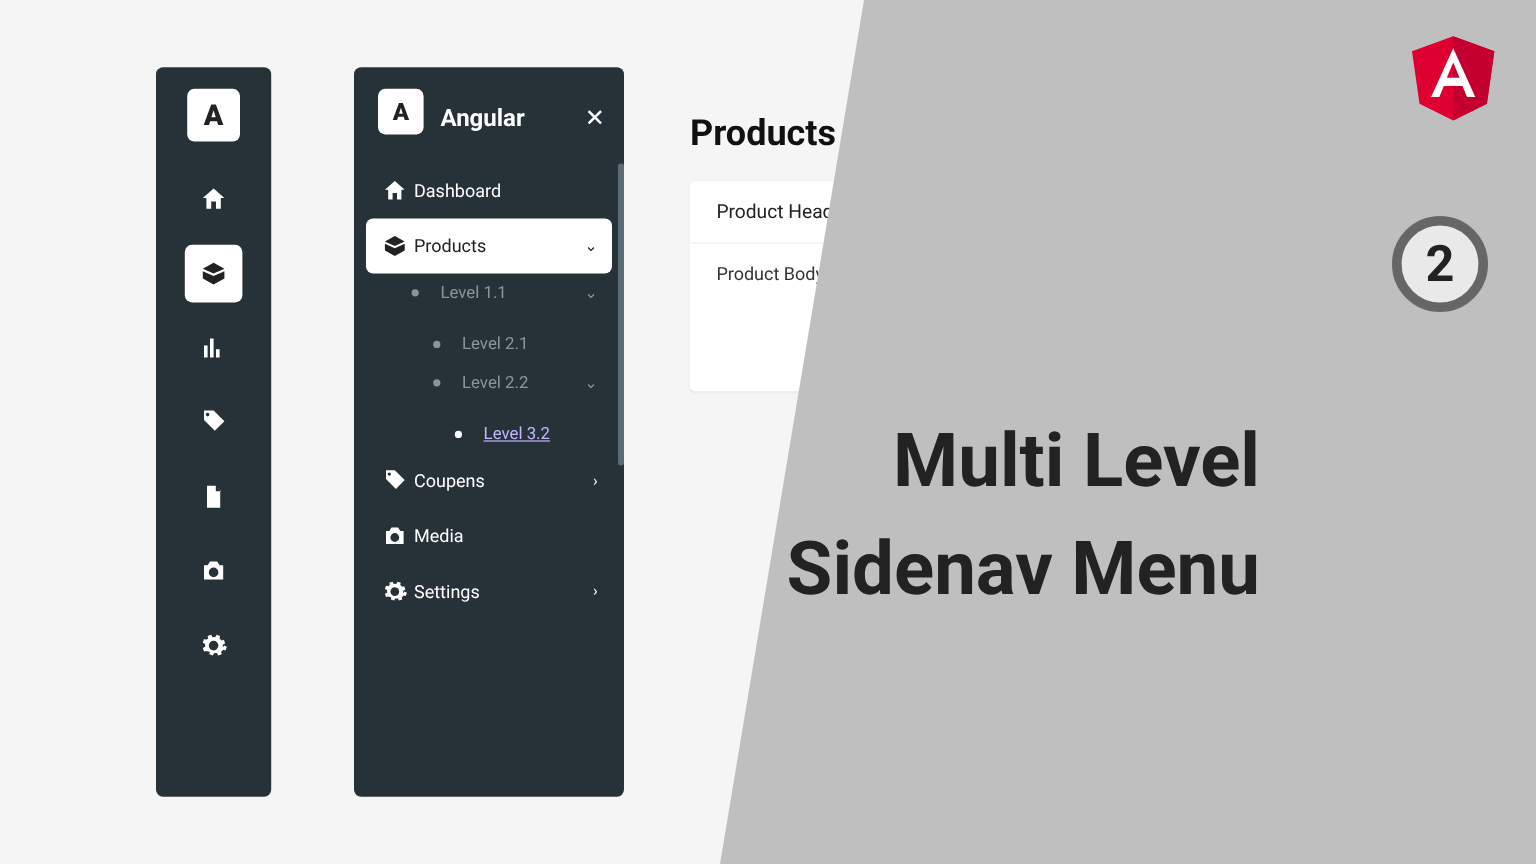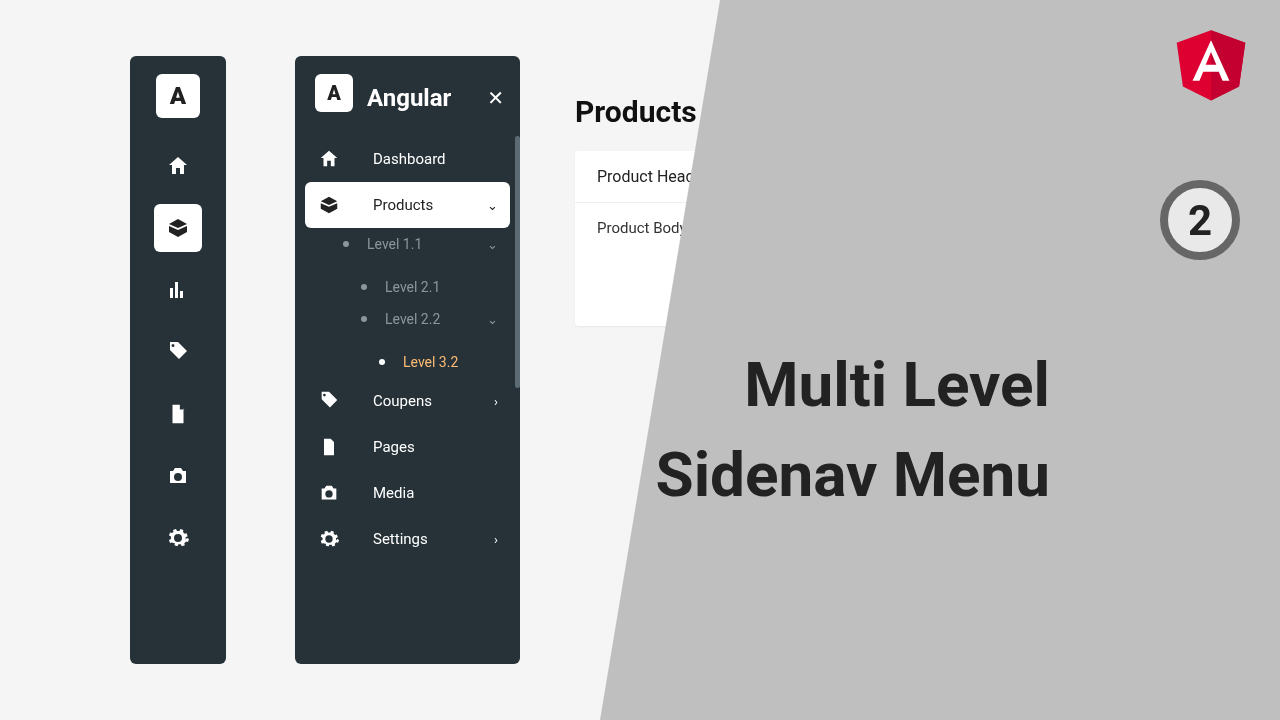--- a/index.html
+++ b/index.html
@@ -84,60 +84,60 @@
   border-radius: 6px;
   color: #fff;
   display: flex; flex-direction: column;
   overflow: hidden;
 }
 .exp-header {
   display: flex; align-items: center;
   padding: 18px 16px 14px 20px;
   gap: 14px;
 }
-.exp-header .title { font-weight: 700; font-size: 24px; flex: 1; }
+.exp-header .title { font-weight: 700; font-size: 20px; flex: 1; }
 .close-x { font-size: 20px; font-weight: 300; cursor: pointer; }
 .nav-list {
   padding: 0 10px;
   overflow-y: auto;
   position: relative;
   flex: 1;
 }
 .scroll-indicator {
   position: absolute;
   top: 0; right: 0;
   width: 5px; height: 252px;
   background: #5c6b73;
   border-radius: 3px;
 }
 .nav-item {
   display: flex; align-items: center;
   height: 46px;
   padding: 0 12px;
   border-radius: 6px;
-  gap: 32px;
+  gap: 4px;
   cursor: pointer;
   font-size: 15px;
 }
 .nav-item .icn { width: 24px; display:flex; align-items:center; justify-content:center;}
 .nav-item .lbl { flex: 1; }
 .nav-item.active { background: #fff; color: #222; }
 .chev { font-size: 13px; }
 .sub-list { padding-left: 24px; }
 .sub-item {
   display: flex; align-items: center;
   height: 32px;
   font-size: 14px;
   color: #8a969c;
   gap: 12px;
   cursor: pointer;
   padding: 0 12px 0 8px;
 }
 .sub-item .dot { width:6px; height:6px; border-radius:50%; background:#8a969c; margin:0 6px;}
-.sub-item.current { color: #fdba74; }
+.sub-item.current { color: #c4b5fd; text-decoration: underline; }
 .sub-item.current .dot { background:#fff; }
 .sub-item .lbl { flex:1; }
 .sub-sub { padding-left: 18px; margin-top: 11px; }
 
 
 .content {
   position: absolute;
   left: 575px; top: 94px;
   width: 540px;
   z-index: 2;
@@ -297,28 +297,20 @@
       <span class="icn">
           <svg width="22" height="22" viewBox="0 0 24 24" fill="currentColor">
             <path d="M21 11l-9-9H4v8l9 9 8-8zM7 7a1.5 1.5 0 110-3 1.5 1.5 0 010 3z"></path>
           </svg>
         </span>
       <span class="lbl">Coupens</span>
       <span class="chev">›</span>
     </div>
     <div class="nav-item">
       <span class="icn">
-          <svg width="20" height="24" viewBox="0 0 24 24" fill="currentColor">
-            <path d="M6 2h8l4 4v16H6V2z"></path>
-          </svg>
-        </span>
-      <span class="lbl">Pages</span>
-    </div>
-    <div class="nav-item">
-      <span class="icn">
           <svg width="22" height="22" viewBox="0 0 24 24" fill="currentColor">
             <path d="M4 7h3l2-3h6l2 3h3v12H4V7zm8 10a4 4 0 100-8 4 4 0 000 8z"></path>
           </svg>
         </span>
       <span class="lbl">Media</span>
     </div>
     <div class="nav-item">
       <span class="icn">
           <svg width="22" height="22" viewBox="0 0 24 24" fill="currentColor">
             <path d="M12 8a4 4 0 100 8 4 4 0 000-8zm9 4l2 1-1 3-2-.5a8 8 0 01-1.7 1.7l.5 2-3 1-1-2a8 8 0 01-2.4 0l-1 2-3-1 .5-2A8 8 0 016 16.5L4 17l-1-3 2-1a8 8 0 010-2.4l-2-1 1-3 2 .5A8 8 0 017.5 6L7 4l3-1 1 2a8 8 0 012.4 0l1-2 3 1-.5 2a8 8 0 011.7 1.7l2-.5 1 3-2 1a8 8 0 010 2.4z"></path>

